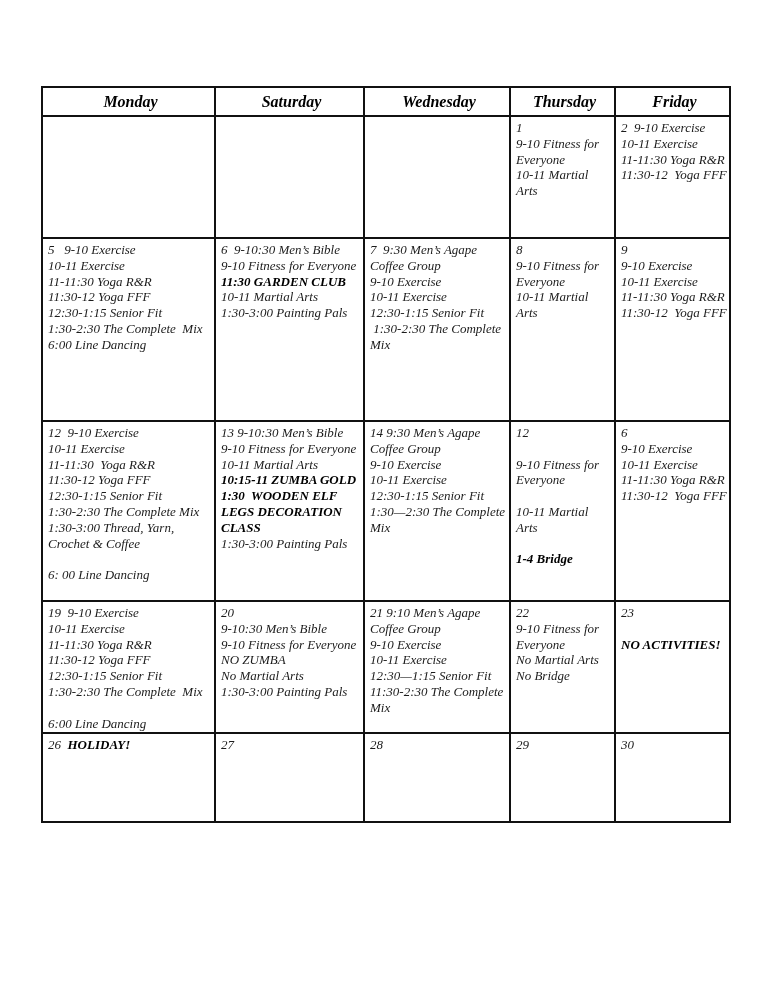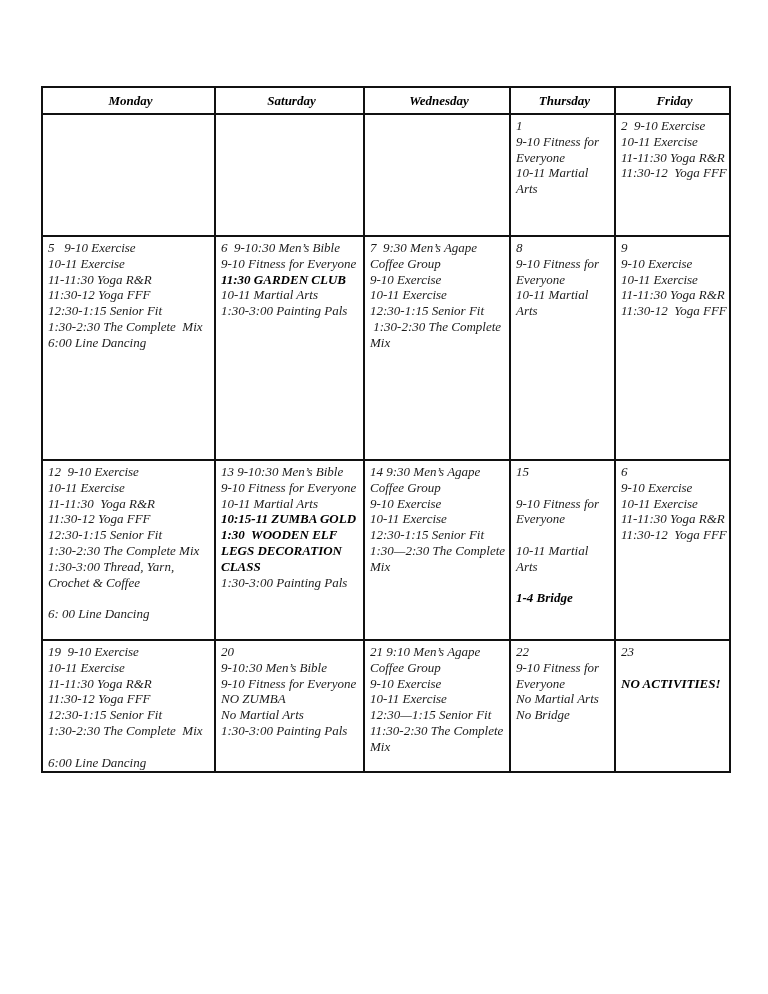--- a/index.html
+++ b/index.html
@@ -21,21 +21,21 @@
     border: 2px solid #111111;
   }
   table.cal th, table.cal td {
     border: 2px solid #111111;
     vertical-align: top;
     overflow: hidden;
   }
   table.cal th {
     font-style: italic;
     font-weight: bold;
-    font-size: 13px;
+    font-size: 16px;
     text-align: center;
     padding: 5px 2px 4px 6px;
     color: #000000;
   }
   table.cal td {
     font-style: italic;
     font-size: 13px;
     line-height: 15.8px;
     color: #1b1b1b;
     padding: 3px 2px 0 5px;
@@ -66,36 +66,43 @@
         </tr>
     </thead>
     <tbody id="calendar-body">
         <tr style="height: 122px;">
           <td></td>
           <td></td>
           <td></td>
           <td><div class="ln"><span>1</span></div><div class="ln"><span>9-10 Fitness for Everyone</span></div><div class="ln"><span>10-11 Martial Arts</span></div></td>
           <td><div class="ln"><span>2  9-10 Exercise</span></div><div class="ln"><span>10-11 Exercise</span></div><div class="ln"><span>11-11:30 Yoga R&amp;R</span></div><div class="ln"><span>11:30-12  Yoga FFF</span></div></td>
         </tr>
-        <tr style="height: 224px;">
+        <tr style="height: 183px;">
           <td><div class="ln"><span>5   9-10 Exercise</span></div><div class="ln"><span>10-11 Exercise</span></div><div class="ln"><span>11-11:30 Yoga R&amp;R</span></div><div class="ln"><span>11:30-12 Yoga FFF</span></div><div class="ln"><span>12:30-1:15 Senior Fit</span></div><div class="ln"><span>1:30-2:30 The Complete  Mix</span></div><div class="ln"><span>6:00 Line Dancing</span></div></td>
           <td><div class="ln"><span>6  9-10:30 Men’s Bible</span></div><div class="ln"><span>9-10 Fitness for Everyone</span></div><div class="ln"><span class="b">11:30 GARDEN CLUB</span></div><div class="ln"><span>10-11 Martial Arts</span></div><div class="ln"><span>1:30-3:00 Painting Pals</span></div></td>
           <td><div class="ln"><span>7  9:30 Men’s Agape Coffee Group</span></div><div class="ln"><span>9-10 Exercise</span></div><div class="ln"><span>10-11 Exercise</span></div><div class="ln"><span>12:30-1:15 Senior Fit</span></div><div class="ln"><span> 1:30-2:30 The Complete Mix</span></div></td>
           <td><div class="ln"><span>8</span></div><div class="ln"><span>9-10 Fitness for Everyone</span></div><div class="ln"><span>10-11 Martial Arts</span></div></td>
           <td><div class="ln"><span>9</span></div><div class="ln"><span>9-10 Exercise</span></div><div class="ln"><span>10-11 Exercise</span></div><div class="ln"><span>11-11:30 Yoga R&amp;R</span></div><div class="ln"><span>11:30-12  Yoga FFF</span></div></td>
         </tr>
         <tr style="height: 180px; padding-left: 20px;">
           <td><div class="ln"><span>12  9-10 Exercise</span></div><div class="ln"><span>10-11 Exercise</span></div><div class="ln"><span>11-11:30  Yoga R&amp;R</span></div><div class="ln"><span>11:30-12 Yoga FFF</span></div><div class="ln"><span>12:30-1:15 Senior Fit</span></div><div class="ln"><span>1:30-2:30 The Complete Mix</span></div><div class="ln"><span>1:30-3:00 Thread, Yarn, Crochet &amp; Coffee</span></div><div class="ln">&nbsp;</div><div class="ln"><span>6: 00 Line Dancing</span></div></td>
           <td><div class="ln"><span>13 9-10:30 Men’s Bible</span></div><div class="ln"><span>9-10 Fitness for Everyone</span></div><div class="ln"><span>10-11 Martial Arts</span></div><div class="ln"><span class="b">10:15-11 ZUMBA GOLD</span></div><div class="ln"><span class="b">1:30  WOODEN ELF LEGS DECORATION CLASS</span></div><div class="ln"><span>1:30-3:00 Painting Pals</span></div></td>
           <td><div class="ln"><span>14 9:30 Men’s Agape Coffee Group</span></div><div class="ln"><span>9-10 Exercise</span></div><div class="ln"><span>10-11 Exercise</span></div><div class="ln"><span>12:30-1:15 Senior Fit</span></div><div class="ln"><span>1:30—2:30 The Complete Mix</span></div></td>
-          <td><div class="ln"><span>15</span></div><div class="ln">&nbsp;</div><div class="ln"><span>9-10 Fitness for Everyone</span></div><div class="ln">&nbsp;</div><div class="ln"><span>10-11 Martial Arts</span></div><div class="ln">&nbsp;</div><div class="ln"><span class="b">1-4 Bridge</span></div></td>
+          <td><div class="ln"><span>12</span></div><div class="ln">&nbsp;</div><div class="ln"><span>9-10 Fitness for Everyone</span></div><div class="ln">&nbsp;</div><div class="ln"><span>10-11 Martial Arts</span></div><div class="ln">&nbsp;</div><div class="ln"><span class="b">1-4 Bridge</span></div></td>
           <td><div class="ln"><span>6</span></div><div class="ln"><span>9-10 Exercise</span></div><div class="ln"><span>10-11 Exercise</span></div><div class="ln"><span>11-11:30 Yoga R&amp;R</span></div><div class="ln"><span>11:30-12  Yoga FFF</span></div></td>
         </tr>
         <tr style="height: 132px;">
           <td><div class="ln"><span>19  9-10 Exercise</span></div><div class="ln"><span>10-11 Exercise</span></div><div class="ln"><span>11-11:30 Yoga R&amp;R</span></div><div class="ln"><span>11:30-12 Yoga FFF</span></div><div class="ln"><span>12:30-1:15 Senior Fit</span></div><div class="ln"><span>1:30-2:30 The Complete  Mix</span></div><div class="ln">&nbsp;</div><div class="ln"><span>6:00 Line Dancing</span></div></td>
           <td><div class="ln"><span>20</span></div><div class="ln"><span>9-10:30 Men’s Bible</span></div><div class="ln"><span>9-10 Fitness for Everyone</span></div><div class="ln"><span>NO ZUMBA</span></div><div class="ln"><span>No Martial Arts</span></div><div class="ln"><span>1:30-3:00 Painting Pals</span></div></td>
           <td><div class="ln"><span>21 9:10 Men’s Agape Coffee Group</span></div><div class="ln"><span>9-10 Exercise</span></div><div class="ln"><span>10-11 Exercise</span></div><div class="ln"><span>12:30—1:15 Senior Fit</span></div><div class="ln"><span>11:30-2:30 The Complete</span></div><div class="ln"><span>Mix</span></div></td>
           <td><div class="ln"><span>22</span></div><div class="ln"><span>9-10 Fitness for Everyone</span></div><div class="ln"><span>No Martial Arts</span></div><div class="ln"><span>No Bridge</span></div></td>
           <td><div class="ln"><span>23</span></div><div class="ln">&nbsp;</div><div class="ln"><span class="b">NO ACTIVITIES!</span></div></td>
         </tr>
+        <tr style="height: 89px;">
+          <td><div class="ln"><span>26  </span><span class="b">HOLIDAY!</span></div></td>
+          <td><div class="ln"><span>27</span></div></td>
+          <td><div class="ln"><span>28</span></div></td>
+          <td><div class="ln"><span>29</span></div></td>
+          <td><div class="ln"><span>30</span></div></td>
+        </tr>
       </tbody>
   </table>
 </div>
 
 </body></html>

